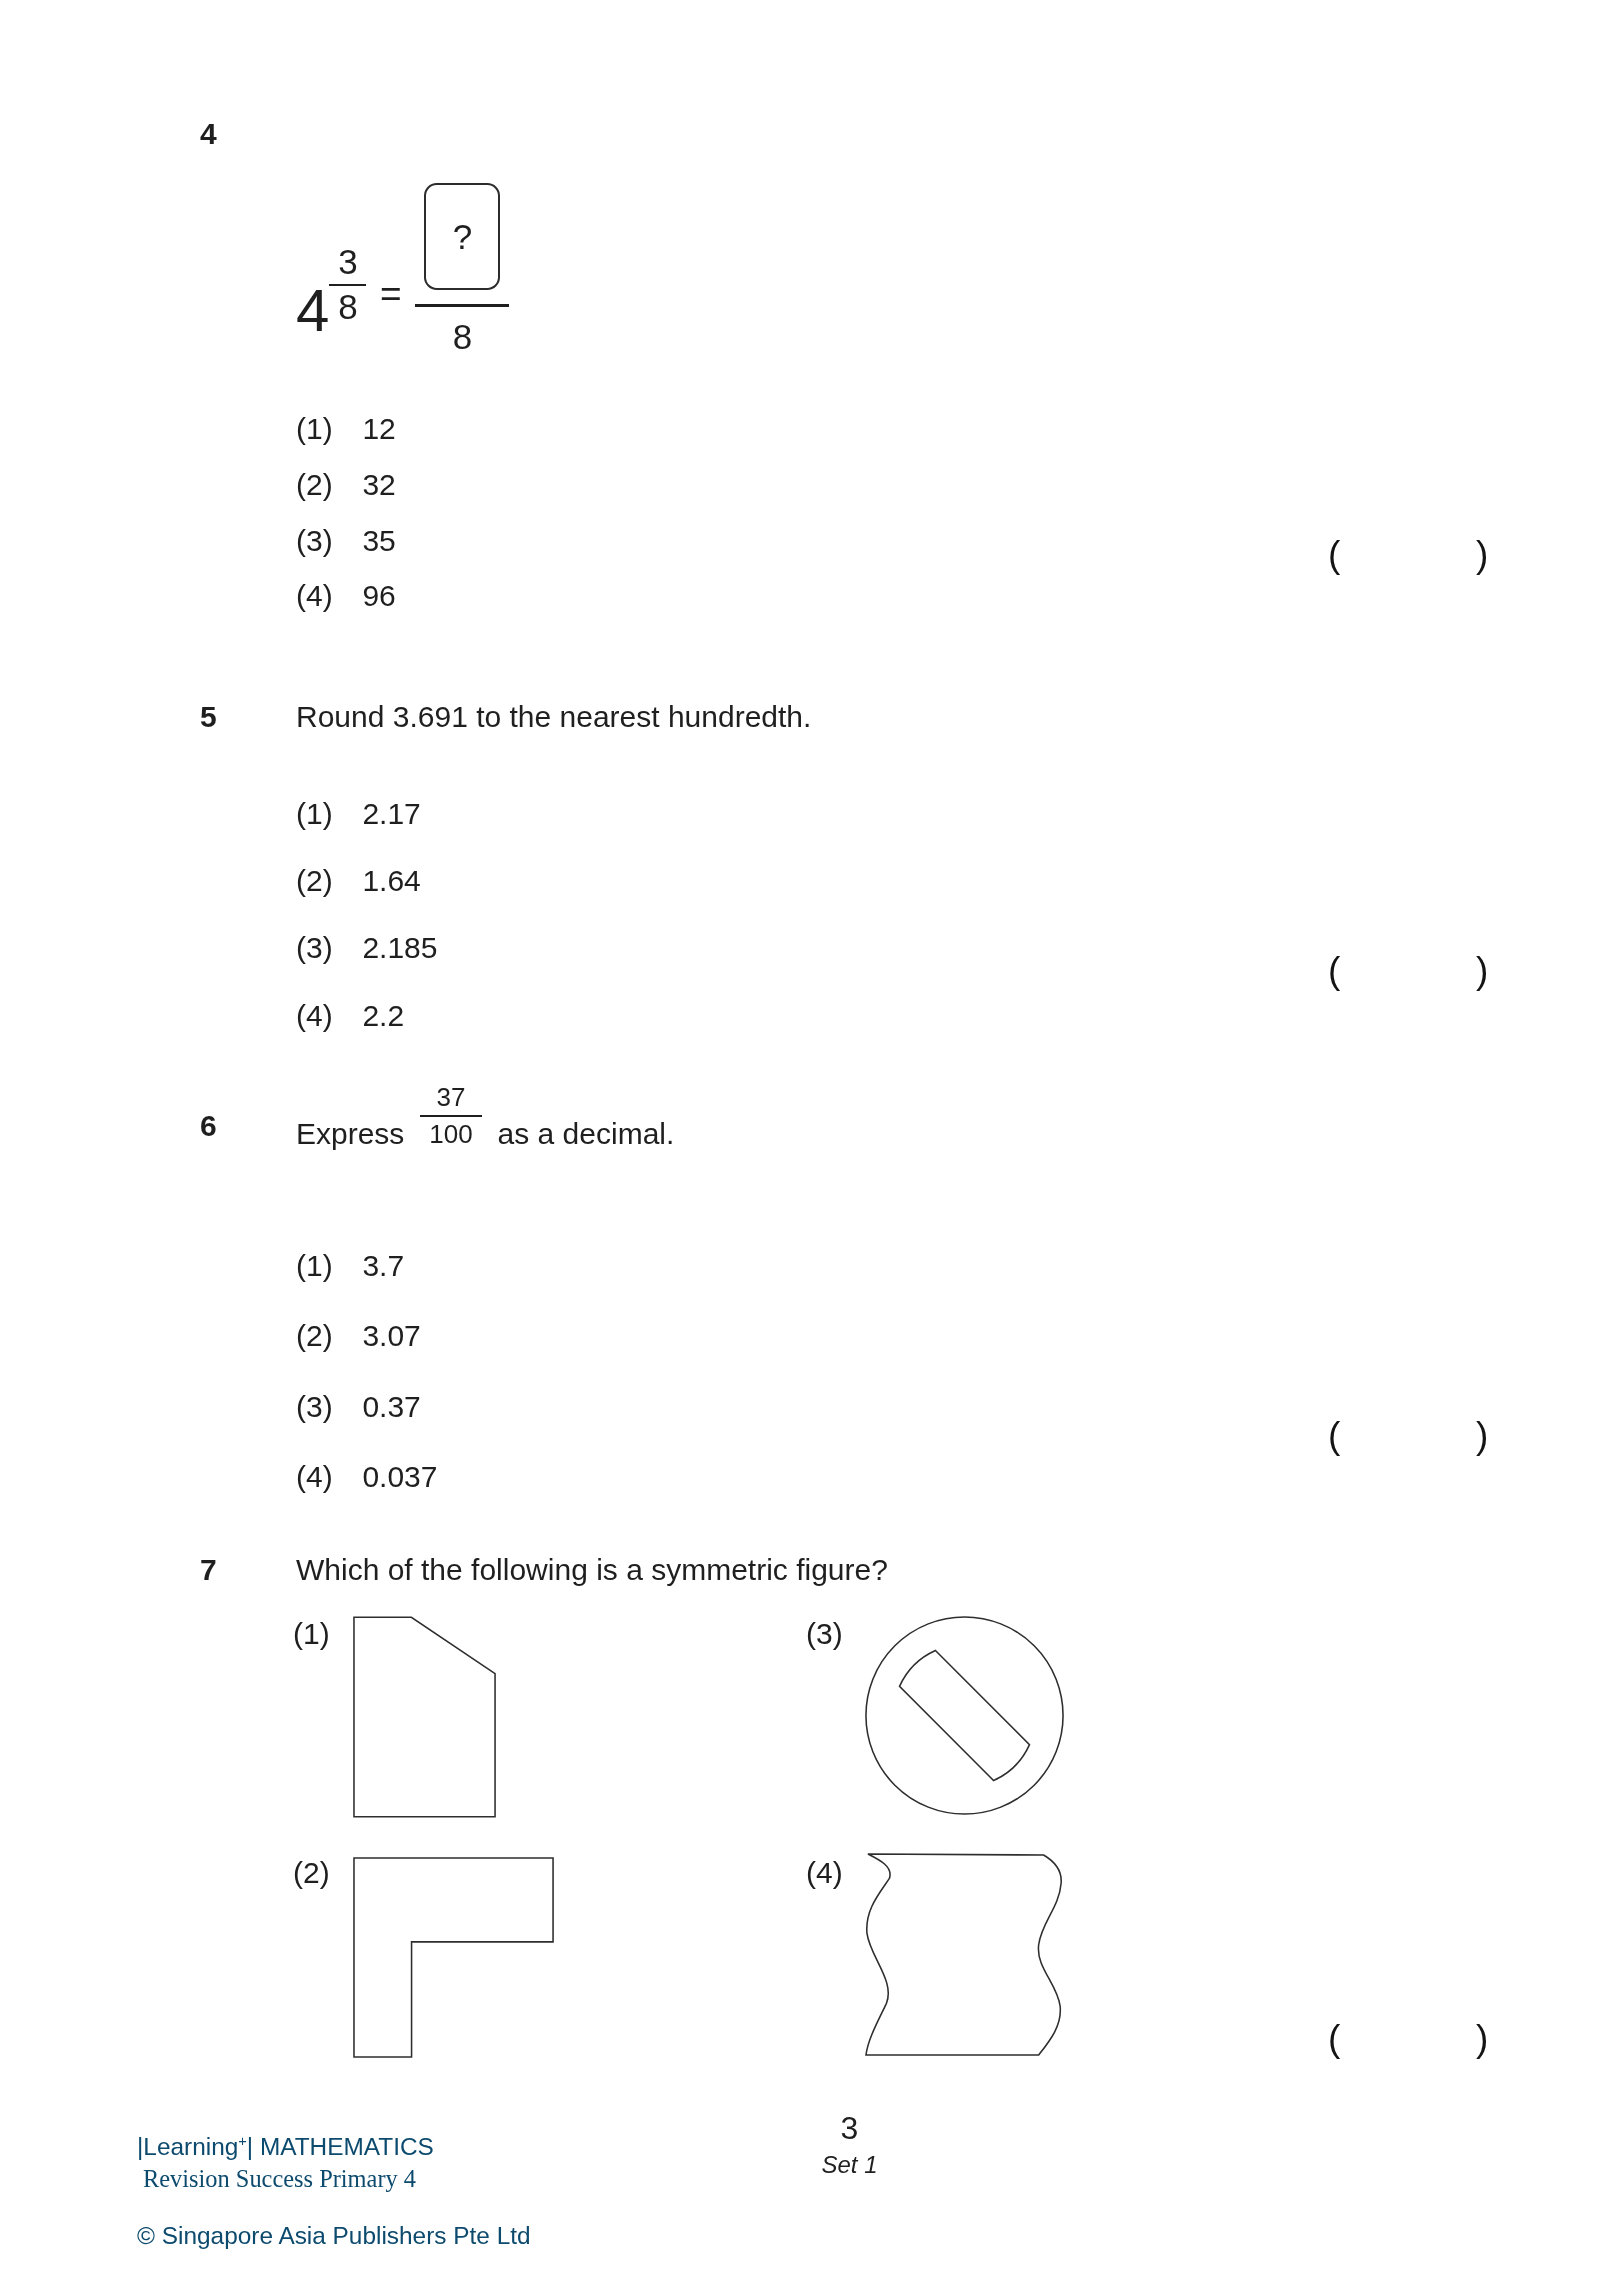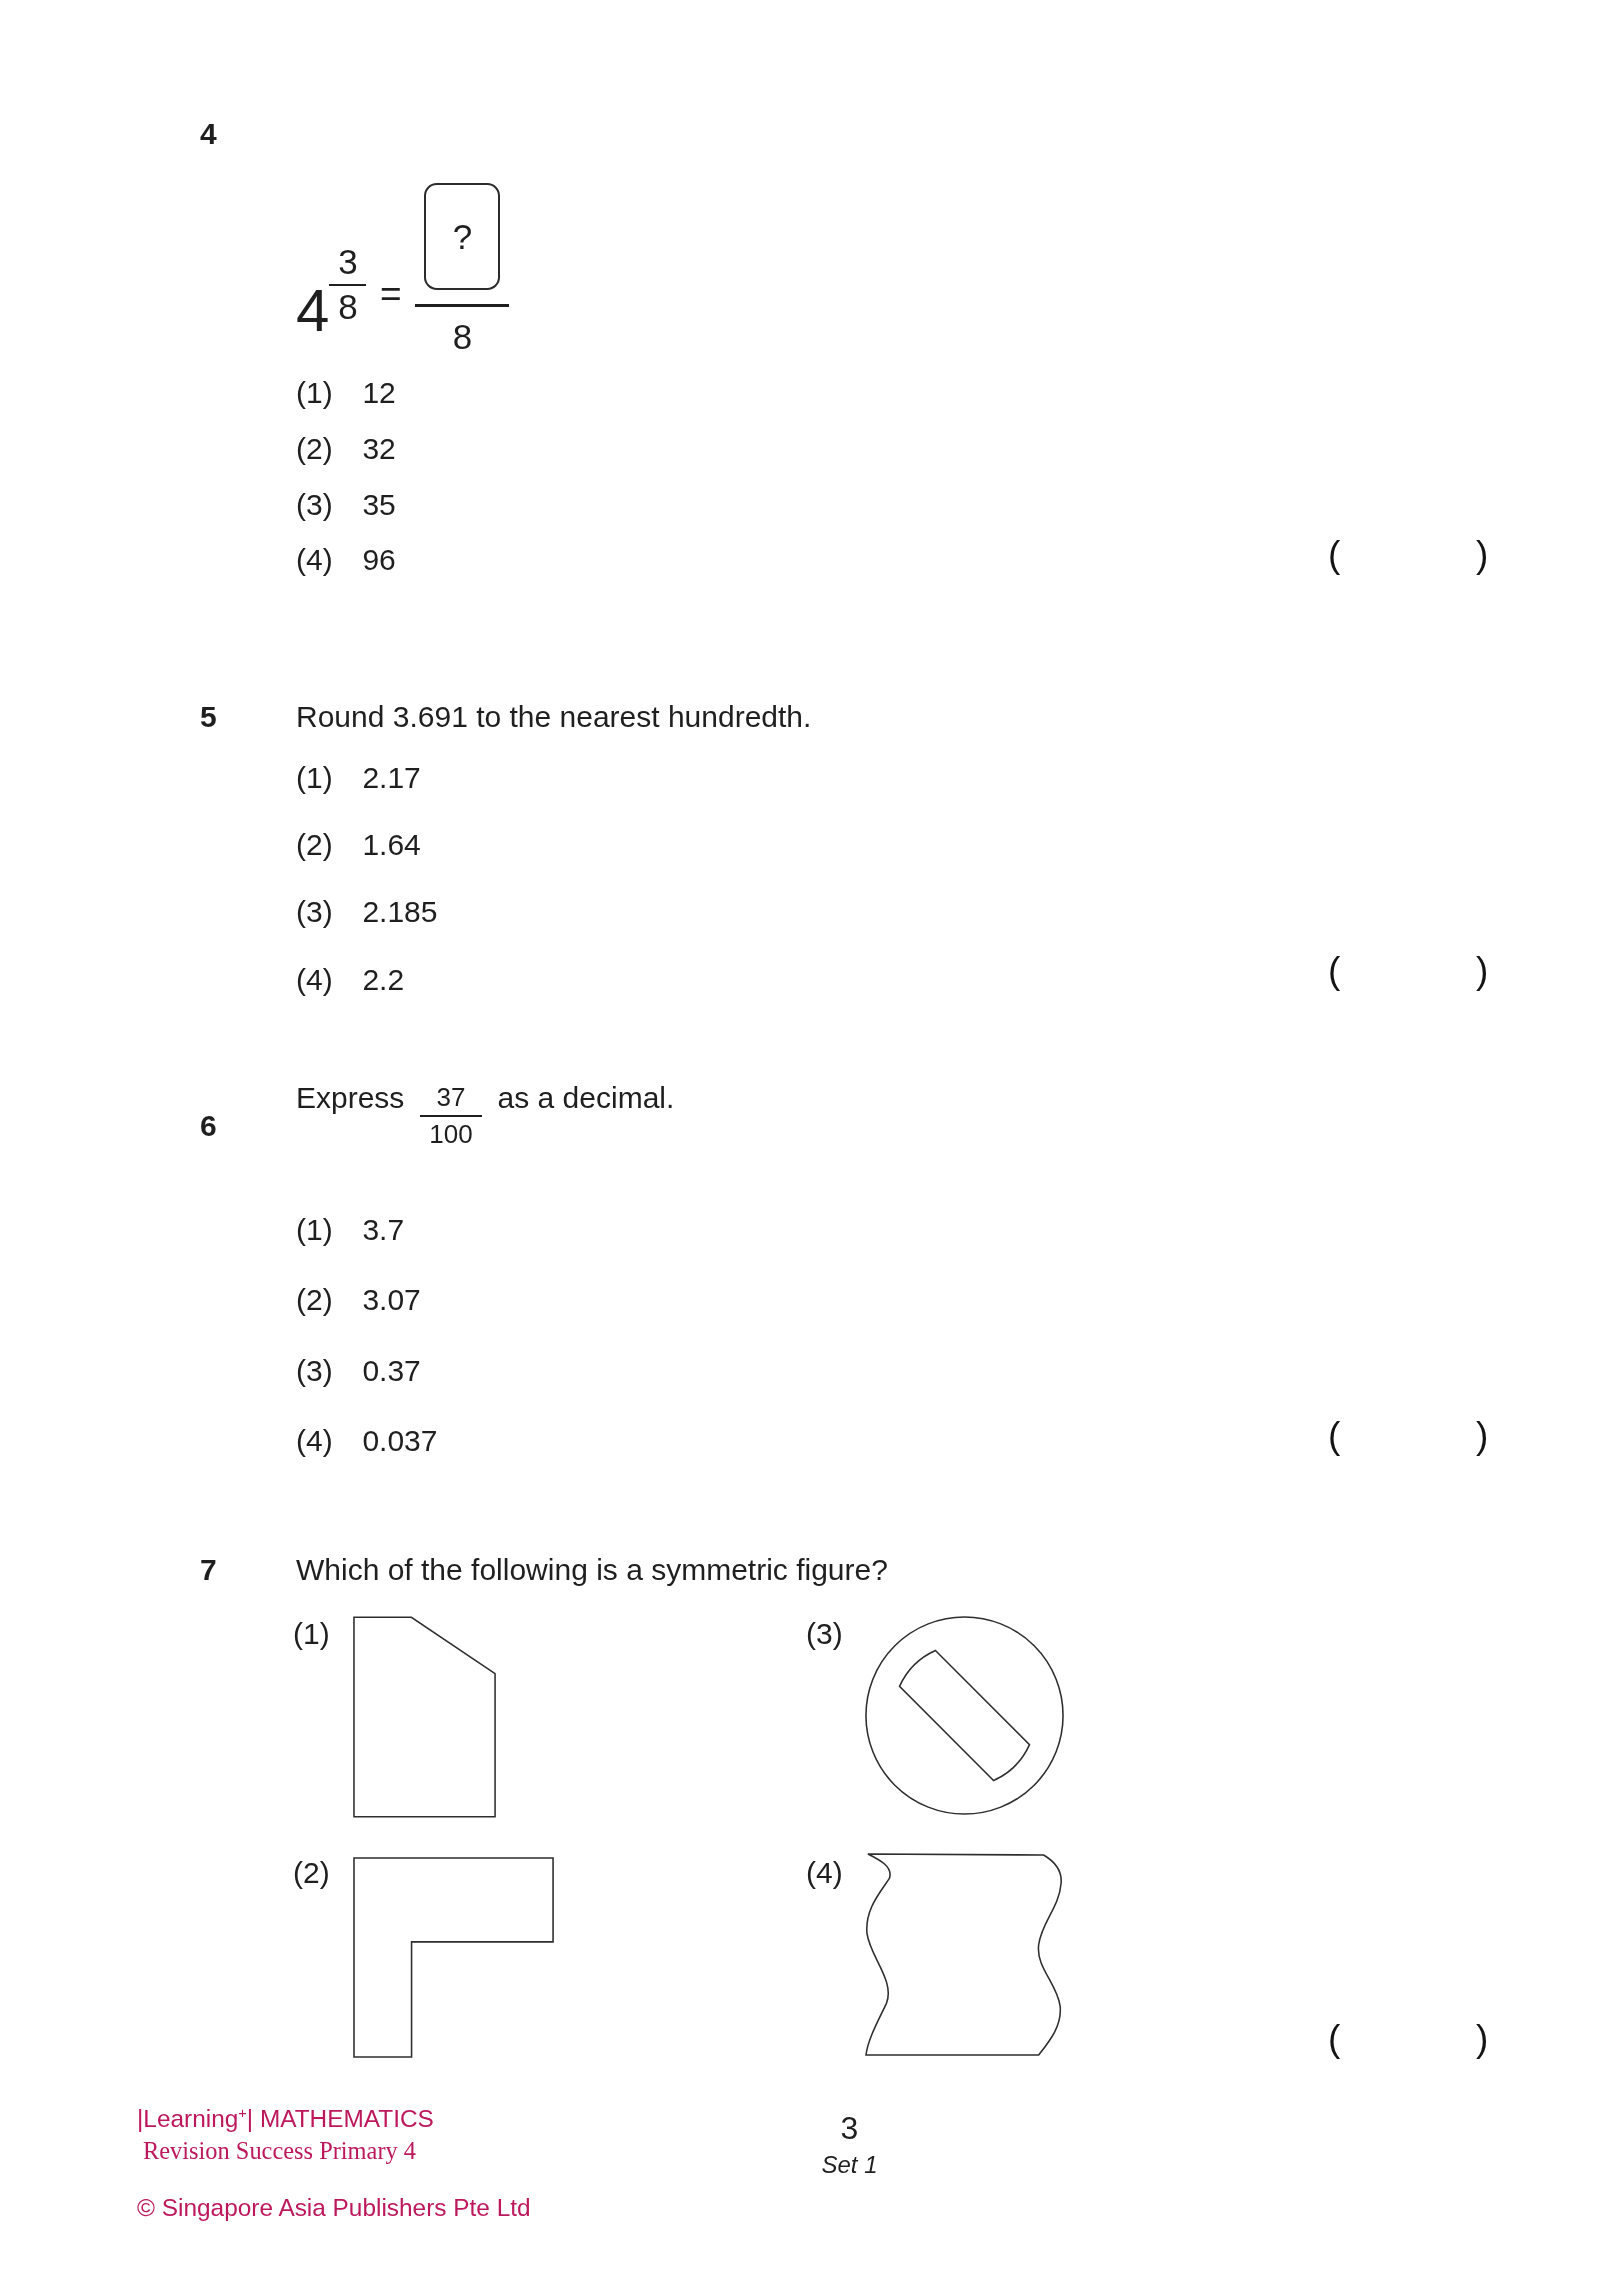--- a/index.html
+++ b/index.html
@@ -35,26 +35,26 @@
   .frac6 { font-size:26px; width:62px; line-height:1.25; }
   .frac6 .bar { margin:1px 0; }
 
   
   .figlab { position:absolute; font-size:30px; }
   .fig { position:absolute; }
   .fig svg { display:block; }
   .shape { fill:#ffffff; stroke:#2e2e2e; stroke-width:1.6; stroke-linejoin:miter; }
 
   
-  .foot { position:absolute; font-size:24.4px; color:#be185d; white-space:nowrap; }
+  .foot { position:absolute; font-size:24.4px; color:#0c4a6e; white-space:nowrap;margin-top:28px; }
   .foot sup { font-size:14.6px; }
   .pagecenter { position:absolute; left:757px; width:185px; text-align:center; }
   .pageno { font-size:32px; }
   .setlab { font-size:24px; font-style:italic; }
-  .t { white-space:nowrap; }
+  .t { white-space:nowrap;margin-top:36px; }
 </style>
 </head>
 <body>
 
 <div class="page">
 
   <div class="qnum" style="left:200px; top:117px;">4</div>
 
   <div class="eq4">
     <span class="whole4">4</span>

